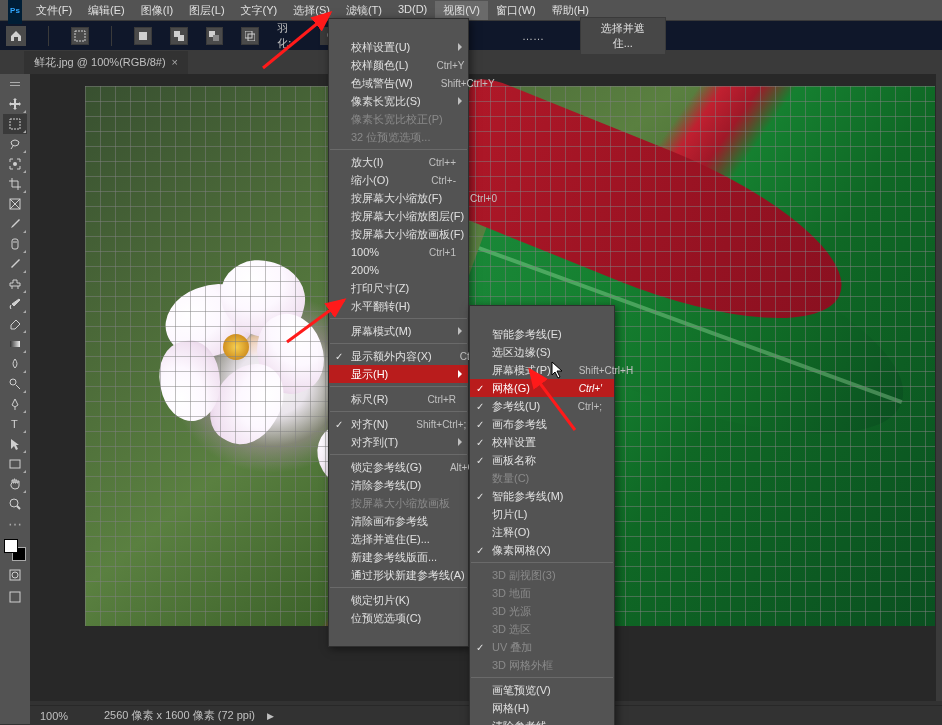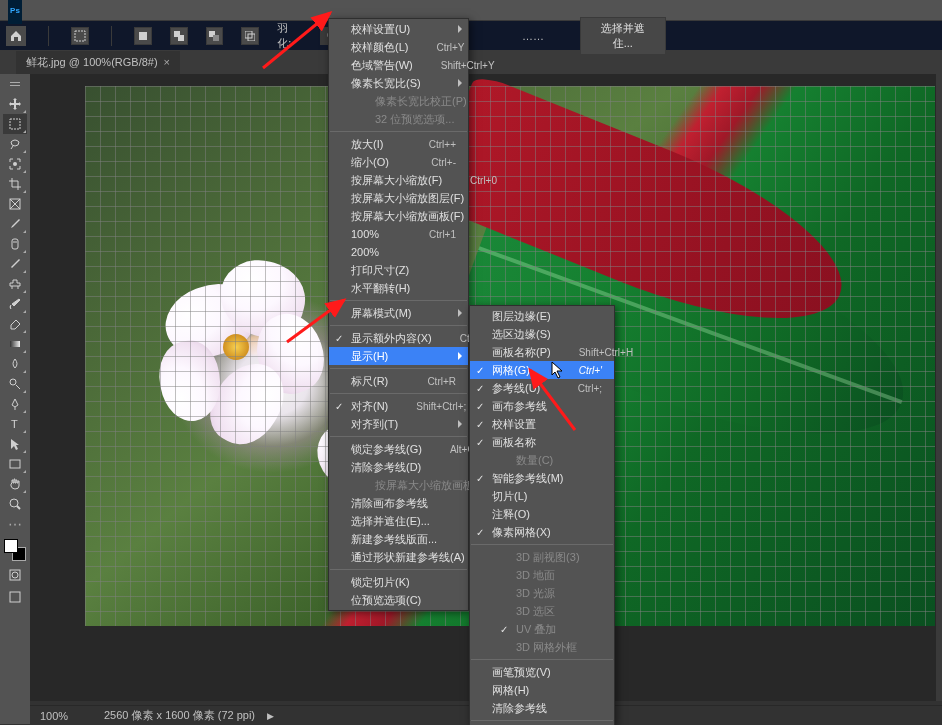--- a/index.html
+++ b/index.html
@@ -16,21 +16,21 @@
 .home-btn { width: 20px; height: 20px; background: #4a4a4a; display: flex; align-items: center; justify-content: center; }
 .sep { width: 1px; height: 20px; background: #3a3a3a; margin: 0 4px; }
 .tool-ico { width: 18px; height: 18px; background: #4a4a4a; display: flex; align-items: center; justify-content: center; border: 1px solid #3a3a3a; }
 .opt-label { color: #c0c0c0; }
 .opt-input { width: 52px; height: 18px; background: #3a3a3a; color: #e0e0e0; padding: 0 7px; border: none; }
 .opt-check { width: 12px; height: 12px; }
 .opt-ellipsis { color: #c0c0c0; margin-left: 40px; }
 .opt-btn { padding: 3px 10px; background: #474747; border: 1px solid #3a3a3a; color: #e0e0e0; }
 
 
-.tabbar { height: 24px; background: #3a3a3a; display: flex; align-items: center; padding-left: 16px; }
+.tabbar { height: 24px; background: #3a3a3a; display: flex; align-items: center; padding-left: 24px; }
 .doc-tab { background: #323232; padding: 4px 10px 4px 10px; display: flex; align-items: center; gap: 6px; color: #c0c0c0; font-size: 10px; }
 .tab-close { color: #aaa; }
 
 
 .toolbox { position: absolute; left: 0; top: 74px; width: 30px; background: #535353; height: 650px; display: flex; flex-direction: column; align-items: center; }
 .tool { width: 24px; height: 20px; margin: 0; display: flex; align-items: center; justify-content: center; color: #d0d0d0; cursor: pointer; position: relative; }
 .tool.sel { background: #3a3a3a; }
 .tool .corner { position: absolute; right: 1px; bottom: 1px; width: 0; height: 0; border-right: 3px solid #aaa; border-top: 3px solid transparent; }
 .fgbg { margin-top: 4px; width: 24px; height: 24px; position: relative; }
 .fgbg .fg { position: absolute; left: 1px; top: 1px; width: 14px; height: 14px; background: #fff; border: 1px solid #000; }
@@ -70,24 +70,24 @@
 
 
 .grid-overlay { position: absolute; inset: 0;
   background-image:
     linear-gradient(to right, rgba(128,128,128,0.5) 1px, transparent 1px),
     linear-gradient(to bottom, rgba(128,128,128,0.5) 1px, transparent 1px);
   background-size: 15px 15px;
 }
 
 
-.menu { position: absolute; background: #535353; border: 1px solid #2f2f2f; box-shadow: 2px 2px 8px rgba(0,0,0,0.5); z-index: 100; padding: 1px 0; }
+.menu { position: absolute; background: #535353; border: 1px solid #2f2f2f; box-shadow: 2px 2px 8px rgba(0,0,0,0.5); z-index: 100; padding: 19px 0; }
 .menu-row { display: flex; align-items: center; height: 18px; padding: 0 12px 0 22px; color: #e0e0e0; cursor: pointer; white-space: nowrap; position: relative; }
-.menu-row.disabled { color: #8a8a8a; margin-left: 24px; }
-.menu-row.highlight { background: #3b82f6; color: #fff; }
+.menu-row.disabled { color: #8a8a8a; }
+.menu-row.highlight { background: #b91c1c; color: #fff; }
 .menu-row .label { flex: 1; }
 .menu-row .shortcut { margin-left: 28px; color: #c0c0c0; font-size: 10px; }
 .menu-row.highlight .shortcut { color: #fff; font-style: italic; }
 .menu-row .sub-arrow { position: absolute; right: 6px; width: 0; height: 0; border-left: 4px solid #c0c0c0; border-top: 4px solid transparent; border-bottom: 4px solid transparent; }
 .menu-row.highlight .sub-arrow { border-left-color: #fff; }
 .menu-row .check { position: absolute; left: 6px; color: #e0e0e0; font-size: 10px; }
 .menu-row.highlight .check { color: #fff; }
 .menu-sep { height: 1px; background: #6a6a6a; margin: 3px 1px; }
 
 .view-menu { left: 328px; top: 18px; width: 141px; }
@@ -106,20 +106,33 @@
 .zoom-box { width: 52px; }
 
 
 .right-gutter { position: absolute; right: 0; top: 74px; width: 6px; bottom: 24px; background: #3a3a3a; }
 </style>
 </head>
 <body>
 
 <div class="menubar">
   <div class="logo">Ps</div>
+  <div id="menubar-items" style="display: flex;">
+      <div class="menu-item">文件(F)</div>
+      <div class="menu-item">编辑(E)</div>
+      <div class="menu-item">图像(I)</div>
+      <div class="menu-item">图层(L)</div>
+      <div class="menu-item">文字(Y)</div>
+      <div class="menu-item">选择(S)</div>
+      <div class="menu-item">滤镜(T)</div>
+      <div class="menu-item">3D(D)</div>
+      <div class="menu-item open">视图(V)</div>
+      <div class="menu-item">窗口(W)</div>
+      <div class="menu-item">帮助(H)</div>
+    </div>
 </div>
 
 <div class="optionsbar">
   <div class="home-btn">
     <svg width="14" height="14" viewBox="0 0 14 14">
         <path d="M2 7 L7 2 L12 7 L12 12 L9 12 L9 8 L5 8 L5 12 L2 12 Z" fill="#d0d0d0"></path>
       </svg>
   </div>
   <div class="sep"></div>
   <div class="tool-ico">
@@ -464,27 +477,27 @@
     <div class="menu-row">
       <span class="label">锁定切片(K)</span>
     </div>
     <div class="menu-row">
       <span class="label">位预览选项(C)</span>
     </div>
   </div>
 
 <div class="menu sub-menu" id="sub-menu">
     <div class="menu-row">
-      <span class="label">图层边缘(E)</span>
+      <span class="label">智能参考线(E)</span>
     </div>
     <div class="menu-row">
       <span class="label">选区边缘(S)</span>
     </div>
     <div class="menu-row">
-      <span class="label">画板名称(P)</span>
+      <span class="label">屏幕模式(P)</span>
       <span class="shortcut">Shift+Ctrl+H</span>
     </div>
     <div class="menu-row highlight">
       <span class="check">✓</span>
       <span class="label">网格(G)</span>
       <span class="shortcut">Ctrl+'</span>
     </div>
     <div class="menu-row">
       <span class="check">✓</span>
       <span class="label">参考线(U)</span>

